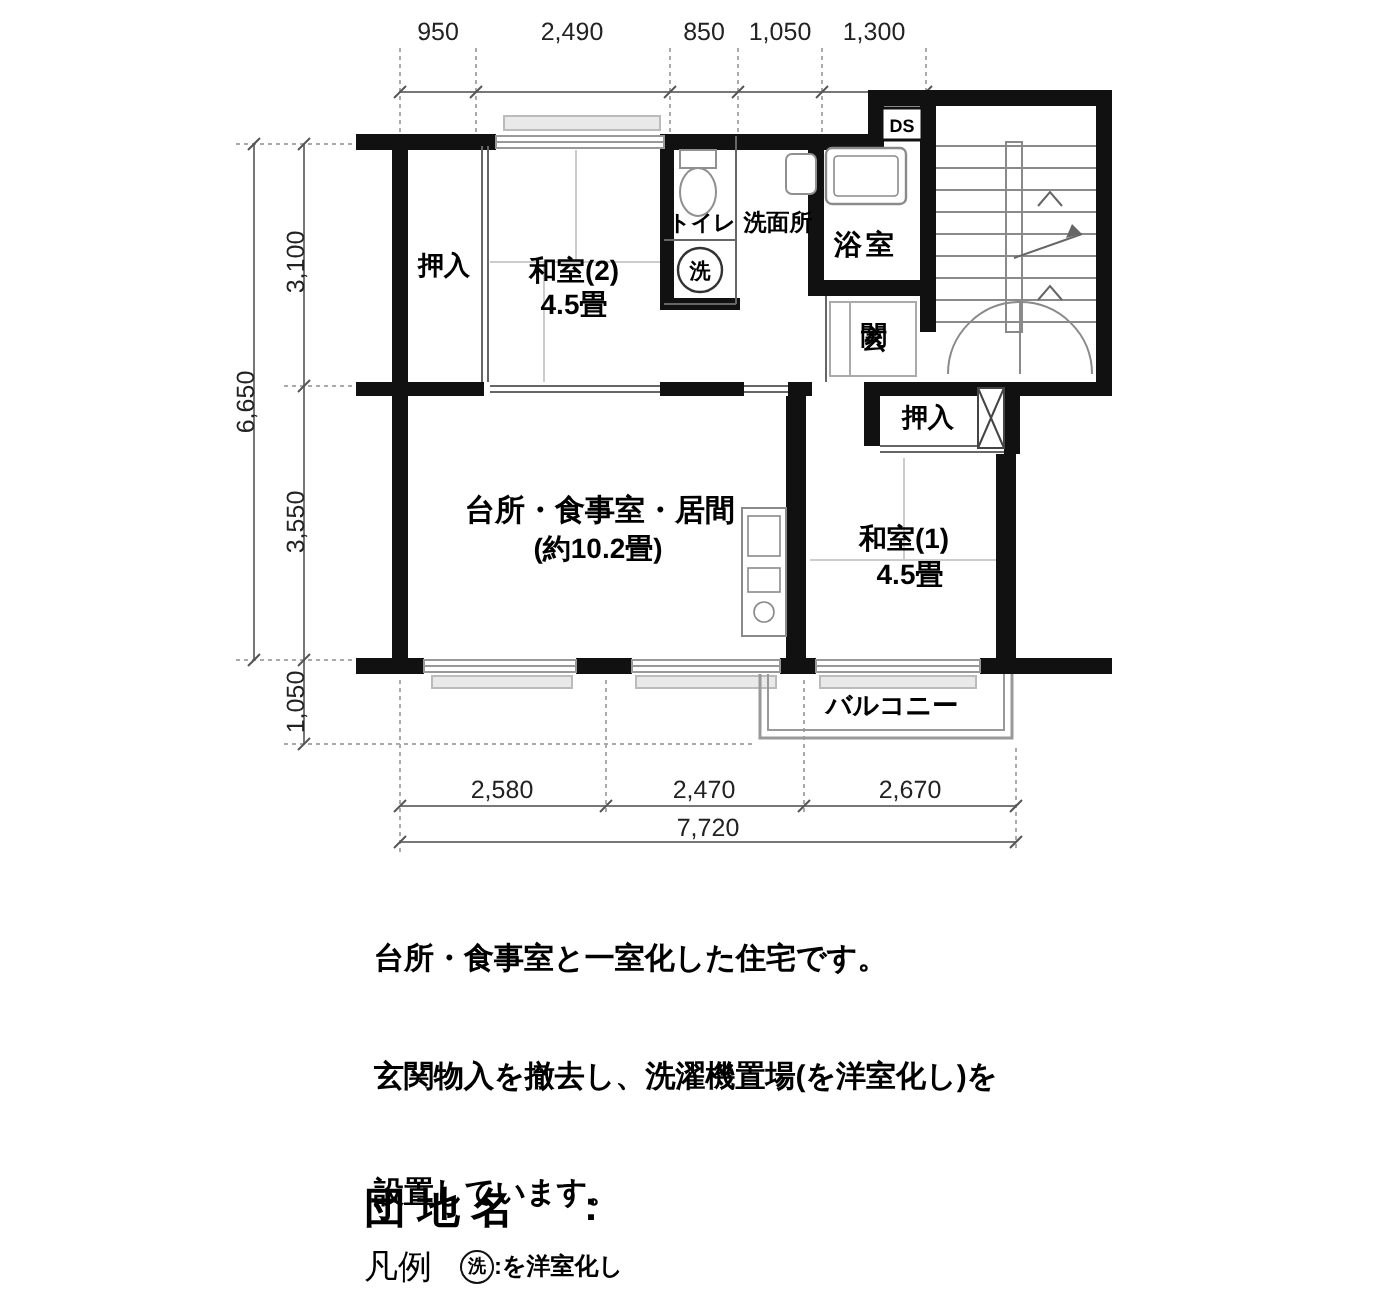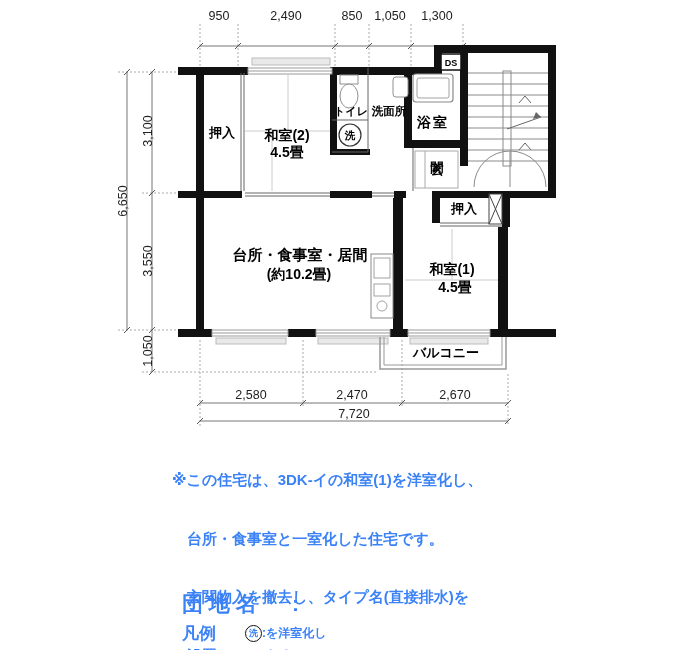--- a/index.html
+++ b/index.html
@@ -1,30 +1,30 @@
 <!DOCTYPE html>
 <html><head>
 <meta charset="utf-8">
 <style>
   html,body{margin:0;padding:0;background:#fff;}
   .page{position:relative;width:688px;height:650px;background:#fff;overflow:hidden;
-        font-family:"Liberation Sans","DejaVu Sans",sans-serif;color:#3b82f6;}
+        font-family:"Liberation Sans","DejaVu Sans",sans-serif;color:#000000;}
   svg{position:absolute;left:0;top:0;}
   svg text{font-family:"Liberation Sans","DejaVu Sans",sans-serif;}
   .dim{font-size:12.5px;fill:#222;font-weight:500;text-anchor:middle;}
   .rm{fill:#000;font-weight:600;text-anchor:middle;}
   .vert{writing-mode:vertical-rl;}
   .notes{position:absolute;left:172px;top:431px;font-size:15px;line-height:19.5px;
          font-weight:600;white-space:pre;}
   .info{position:absolute;left:182px;top:556px;font-size:21px;font-weight:700;}
   .info-row{height:31px;display:flex;align-items:center;margin-top:32px;}
   .ilabel{display:inline-block;width:104px;}
   .icolon{display:inline-block;margin:0 10px 0 6px;}
   .legend{position:absolute;left:182px;top:622px;display:flex;align-items:center;}
-  .legend-title{font-size:17px;font-weight:700;margin-right:29px;}
+  .legend-title{font-size:17px;font-weight:400;margin-right:14px;}
   .legend-item{display:flex;align-items:center;font-size:12px;font-weight:600;margin-right:16px;}
   .laundry-badge{display:inline-block;width:15px;height:15px;border:1.3px solid #111;
                  border-radius:50%;font-size:9px;line-height:15px;text-align:center;font-weight:600;}
 </style>
 </head>
 <body>
 
 <div class="page">
 
 <svg width="700" height="430" viewBox="0 0 700 430">
@@ -239,23 +239,22 @@
     <text class="rm" x="464" y="213" font-size="13">押入</text>
     <text class="rm" x="452" y="274" font-size="14">和室(1)</text>
     <text class="rm" x="455" y="292" font-size="14">4.5畳</text>
     <text class="rm" x="300" y="260" font-size="15">台所・食事室・居間</text>
     <text class="rm" x="299" y="279" font-size="14">(約10.2畳)</text>
     <text class="rm" x="446" y="357" font-size="13">バルコニー</text>
   </g>
 </svg>
 
 <div class="notes">
-  <div>※この住宅は、3DK-イの和室(1)を洋室化し、</div>
   <div>　台所・食事室と一室化した住宅です。</div>
-  <div>　玄関物入を撤去し、タイプ名(直接排水)を</div>
+  <div>　玄関物入を撤去し、洗濯機置場(を洋室化し)を</div>
   <div>　設置しています。</div>
   
   
 </div>
 
 <div class="info">
   <div class="info-row">
     <span class="ilabel">団 地 名</span>
     <span class="icolon">:</span>
   </div>

